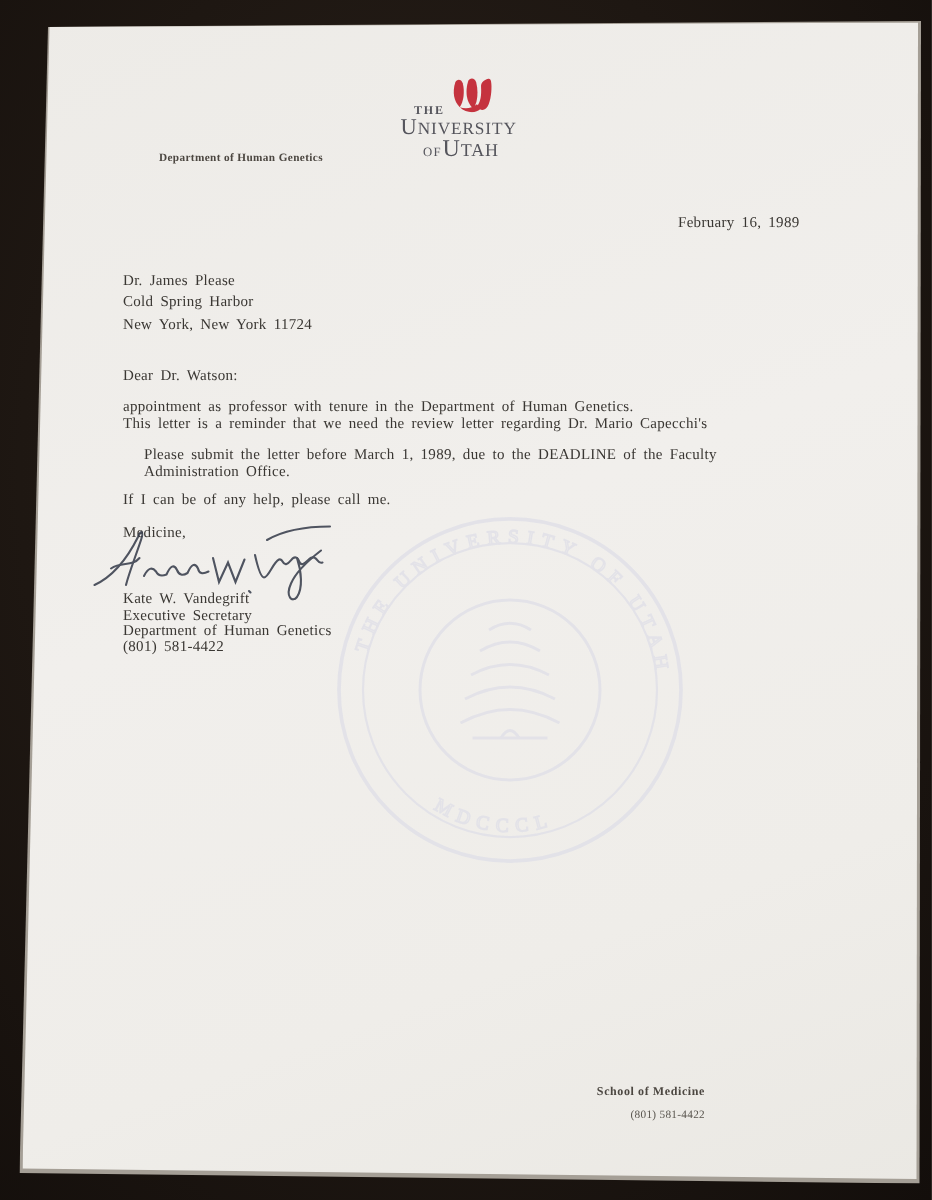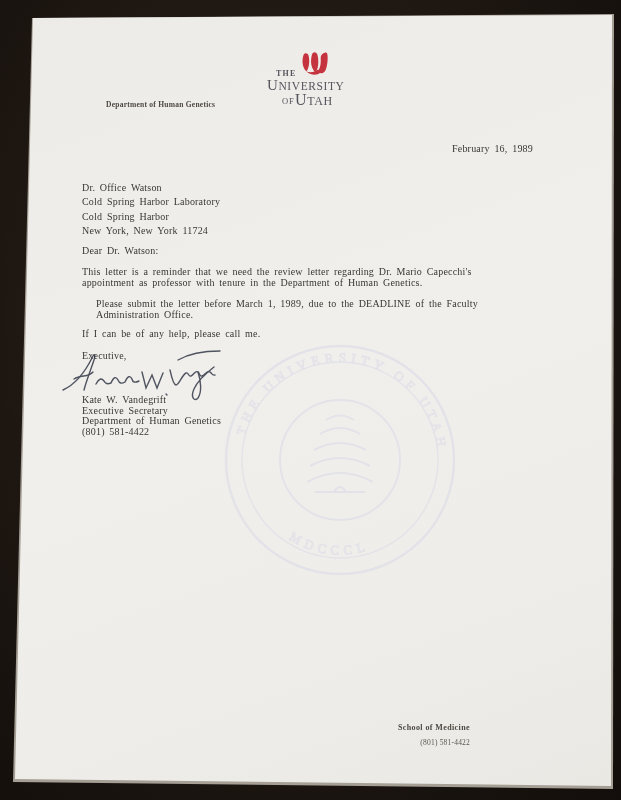--- a/index.html
+++ b/index.html
@@ -93,43 +93,42 @@
       </g>
     </svg>
     <div class="abs logo-the">THE</div>
     <div class="abs logo-univ">UNIVERSITY</div>
     <div class="abs logo-of">OF</div>
     <div class="abs logo-utah">UTAH</div>
 
     <div class="abs body-text date">February 16, 1989</div>
 
     <div class="abs body-text recipient">
-      <div>Dr. Office Watson</div>
-      <div>Cold Spring Harbor Laboratory</div>
+      <div>Dr. James Please</div>
       <div>Cold Spring Harbor</div>
       <div>New York, New York 11724</div>
     </div>
 
     <div class="abs body-text salutation">Dear Dr. Watson:</div>
 
     <div class="abs body-text para1">
+      <div>appointment as professor with tenure in the Department of Human Genetics.</div>
       <div>This letter is a reminder that we need the review letter regarding Dr. Mario Capecchi's</div>
-      <div>appointment as professor with tenure in the Department of Human Genetics.</div>
     </div>
 
     <div class="abs body-text para2">
       <div>Please submit the letter before March 1, 1989, due to the DEADLINE of the Faculty</div>
       <div>Administration Office.</div>
     </div>
 
     <div class="abs body-text para3">
       <div>If I can be of any help, please call me.</div>
     </div>
 
-    <div class="abs body-text closing">Executive,</div>
+    <div class="abs body-text closing">Medicine,</div>
 
     <svg class="abs signature" viewBox="0 0 160 56">
       <g fill="none" stroke="#333948" stroke-width="1.4" stroke-linecap="round" opacity="0.85">
         <path d="M1 42 C14 36 24 22 30 10 C32 5 34 6 32 12 C28 24 24 34 22 42"></path>
         <path d="M12 31 C19 26 26 30 31 24"></path>
         <path d="M34 36 q4 -8 8 -3 q2 4 7 2 q4 -9 7 -3 q2 5 7 2 q4 -9 7 -3 q1 5 7 2"></path>
         <path d="M80 24 l4 16 l6 -13 l5 13 l6 -15"></path>
         <path d="M104 46 l1 1"></path>
         <path d="M108 22 c2 9 4 15 6 15 c3 0 6 -10 10 -12 c3 -1 2 4 5 3 c3 -1 4 -6 7 -4 c2 1 1 5 4 4 c3 -1 5 -6 8 -4 c2 1 2 4 5 3"></path>
         <path d="M136 24 c3 9 4 20 0 26 c-3 4 -8 0 -4 -9 c3 -7 11 -15 20 -22"></path>

